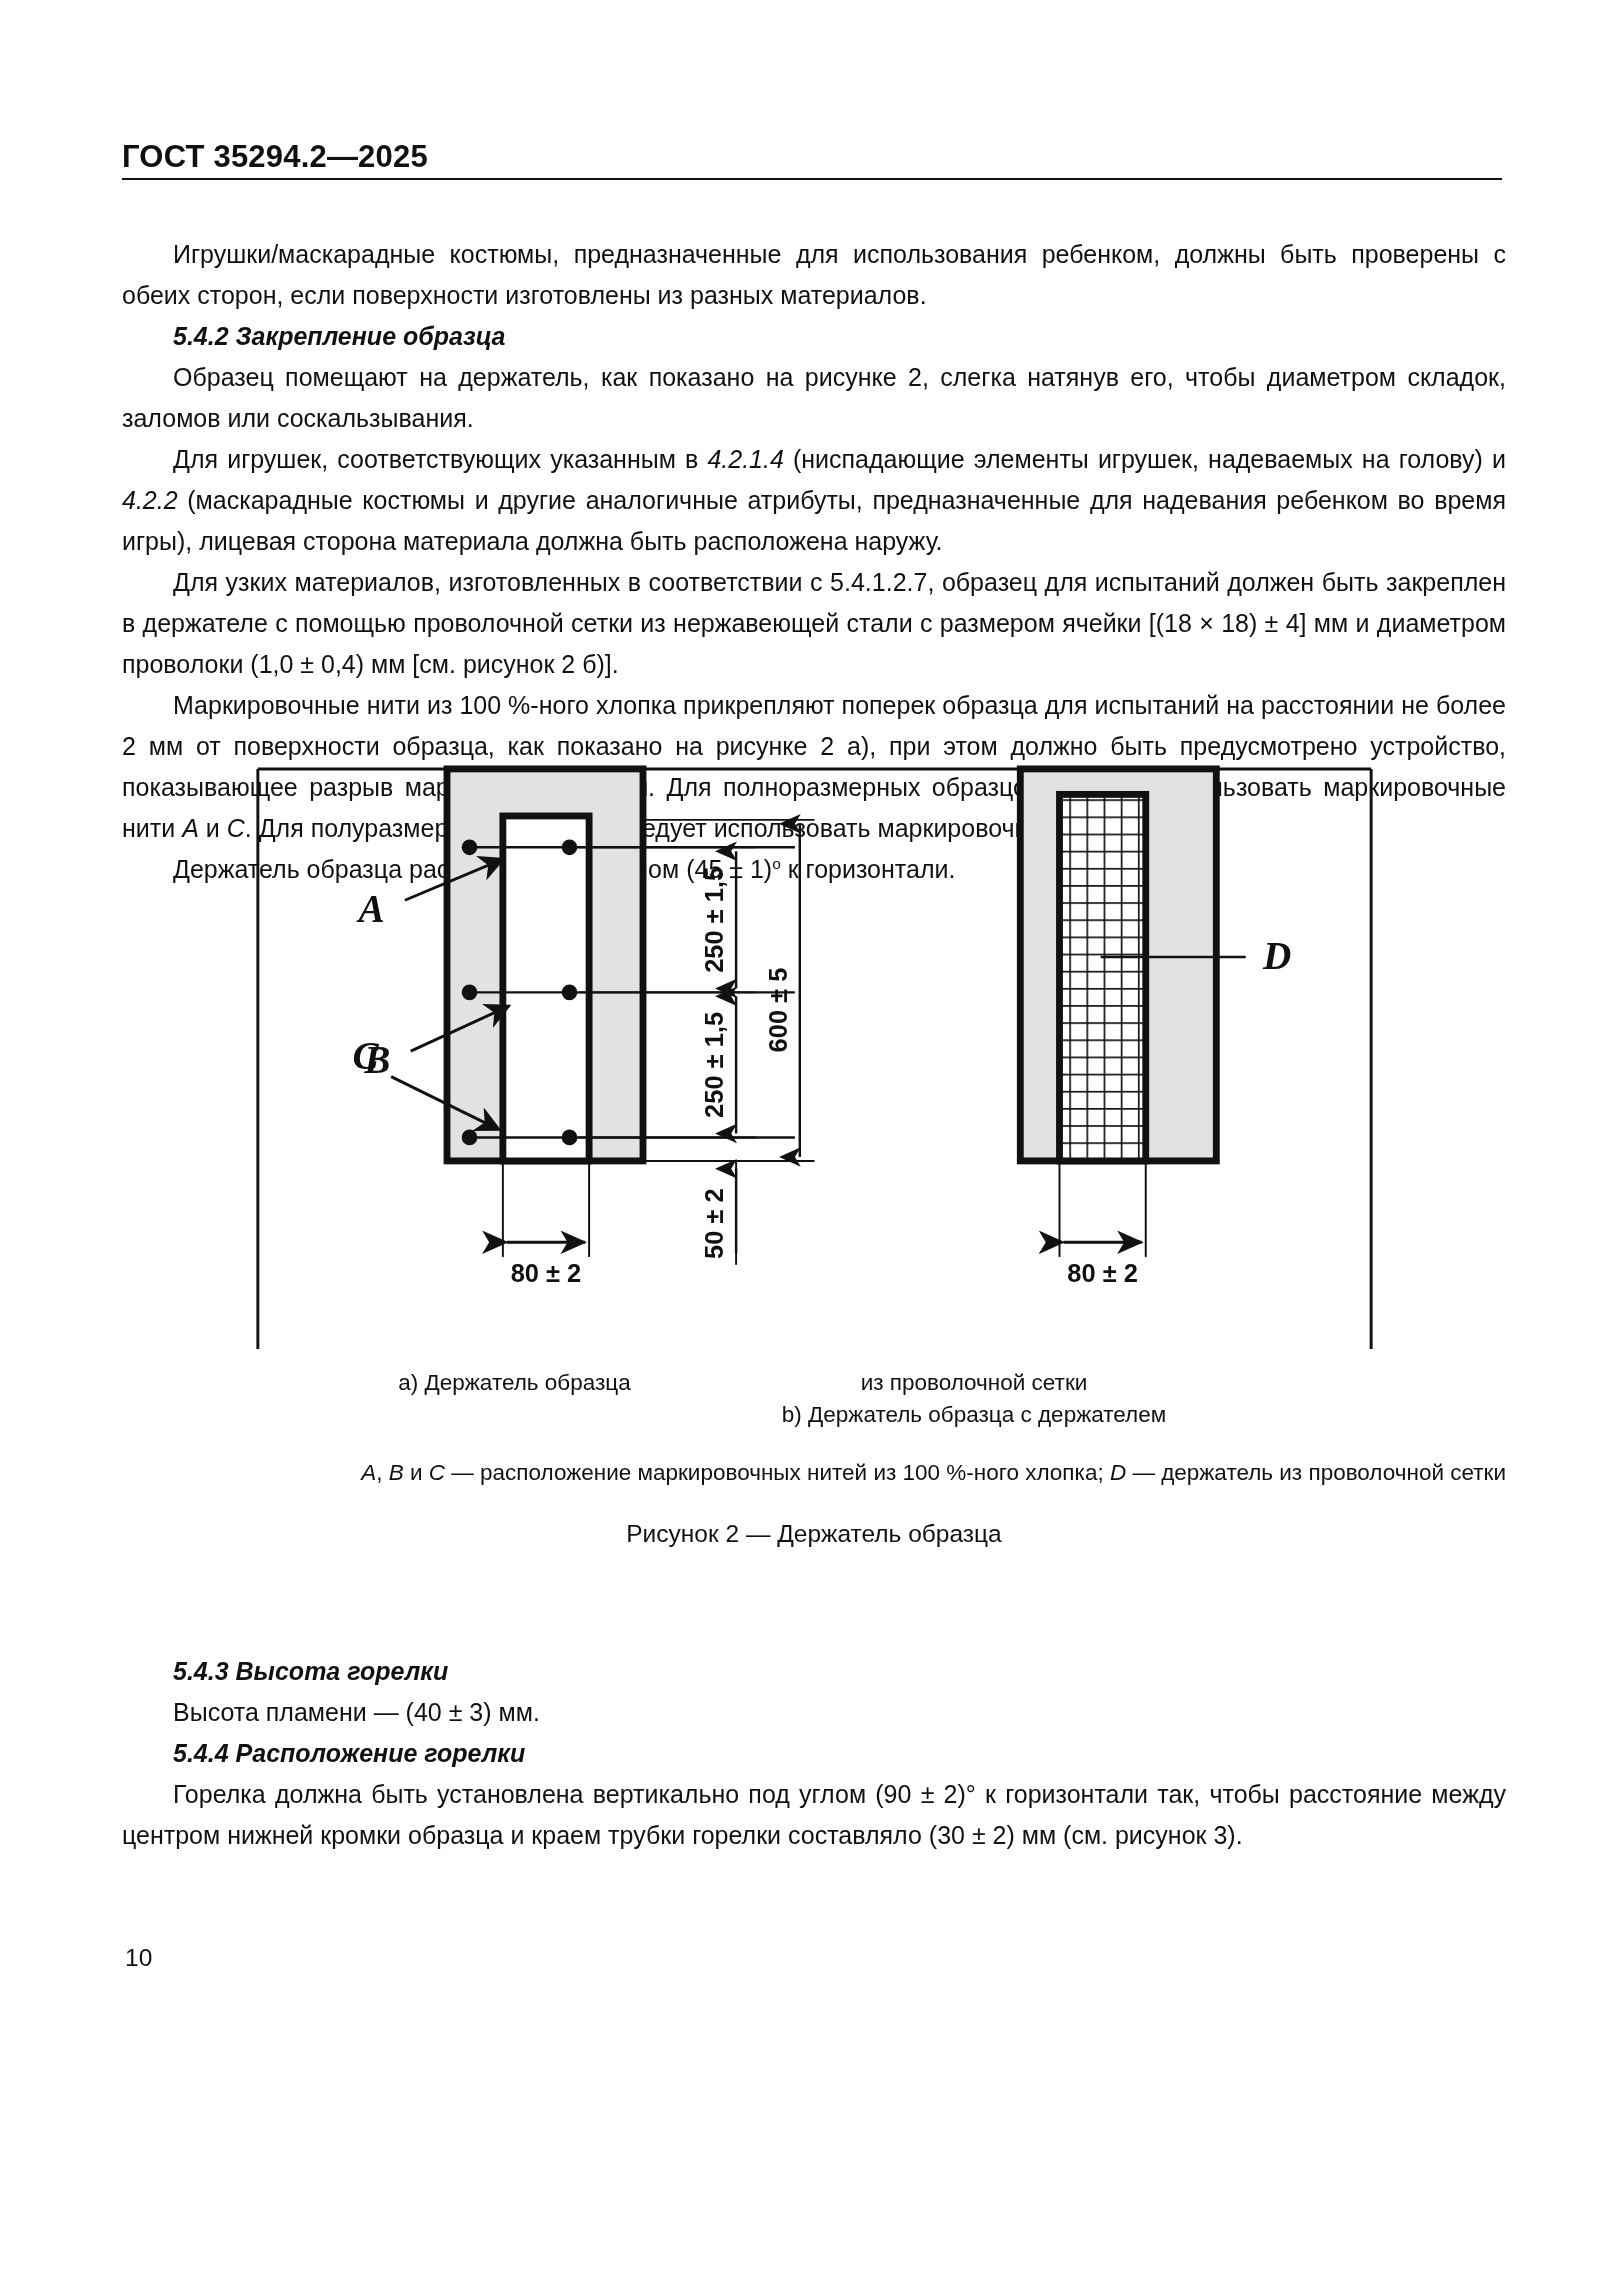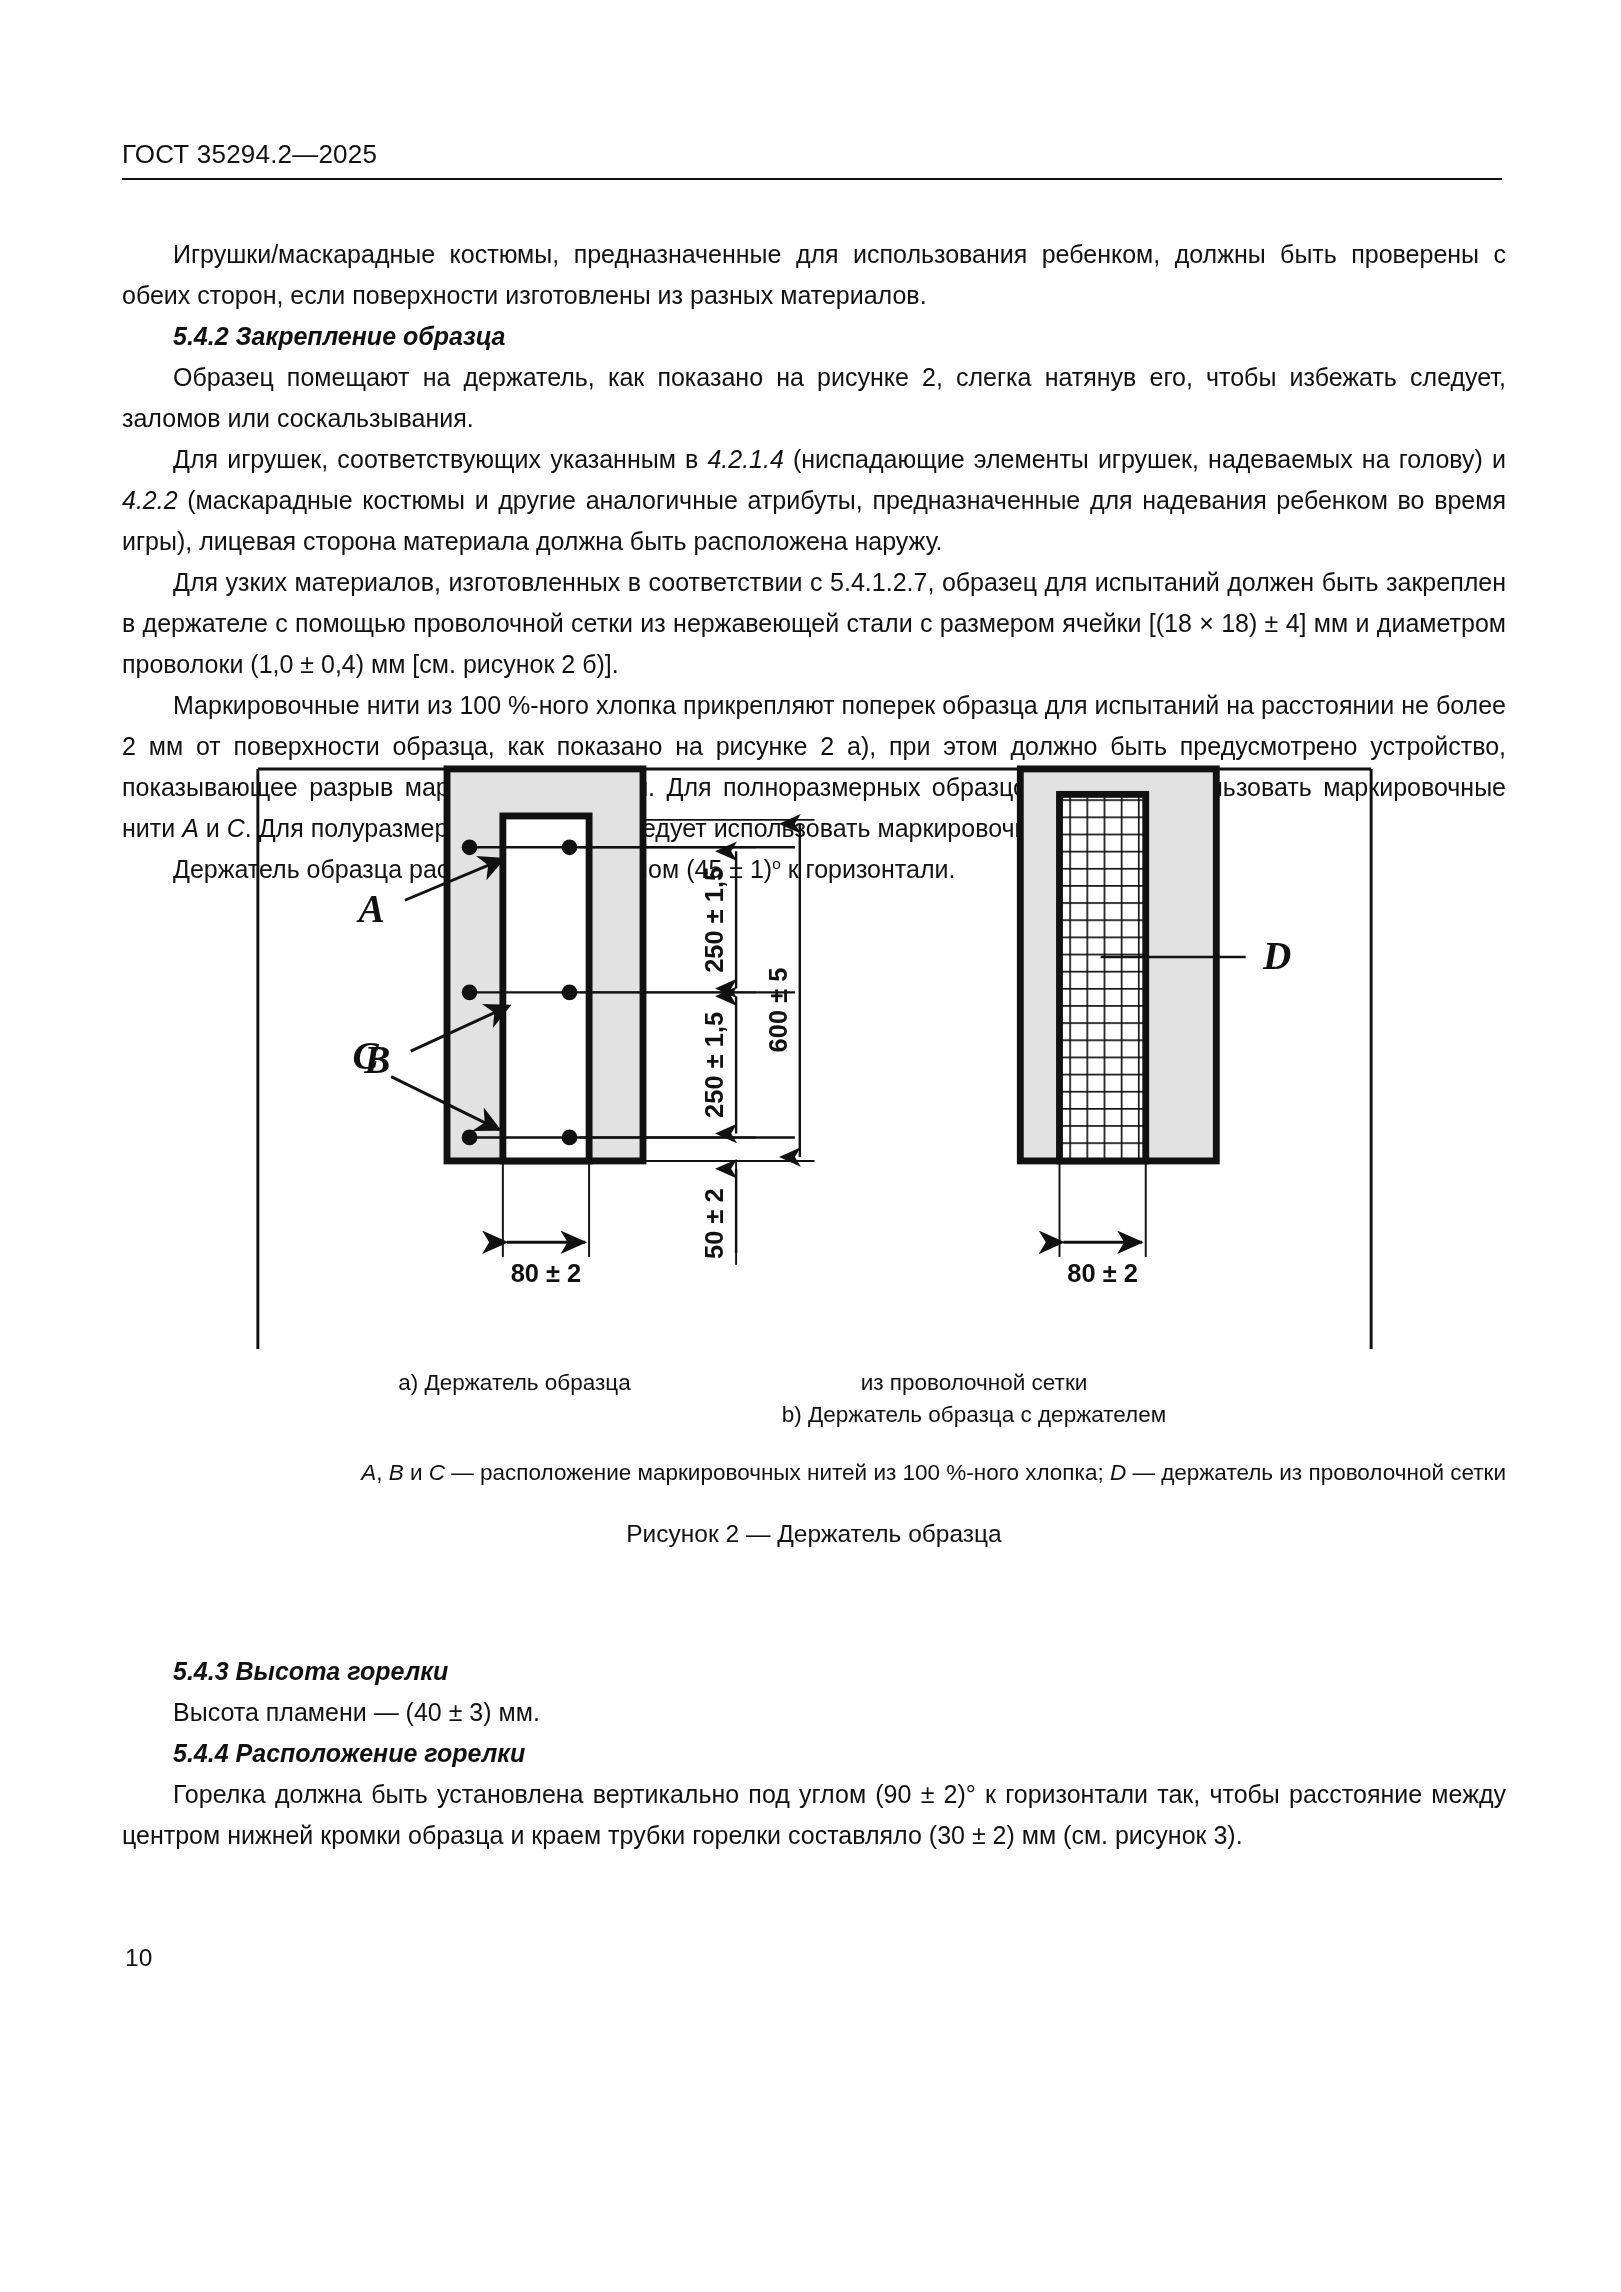--- a/index.html
+++ b/index.html
@@ -17,22 +17,22 @@
     font-family: "Liberation Sans", "DejaVu Sans", sans-serif;
     color: #111111;
     overflow: hidden;
   }
 
   
   .header {
     position: absolute;
     left: 122px;
     top: 139px;
-    font-size: 26px;
-    font-weight: normal;
+    font-size: 31px;
+    font-weight: bold;
     letter-spacing: 0.2px;
   }
   .header-rule {
     position: absolute;
     left: 122px;
     top: 178px;
     width: 1380px;
     height: 2px;
     background: #111111;
   }
@@ -141,21 +141,21 @@
 
   <div class="header">ГОСТ 35294.2—2025</div>
   <div class="header-rule"></div>
 
   <div class="col t1">
 
     <p class="para">Игрушки/маскарадные костюмы, предназначенные для использования ребенком, должны быть проверены с обеих сторон, если поверхности изготовлены из разных материалов.</p>
 
     <h3 class="sub">5.4.2 Закрепление образца</h3>
 
-    <p class="para">Образец помещают на держатель, как показано на рисунке 2, слегка натянув его, чтобы избежать следует, заломов или соскальзывания.</p>
+    <p class="para">Образец помещают на держатель, как показано на рисунке 2, слегка натянув его, чтобы диаметром складок, заломов или соскальзывания.</p>
 
     <p class="para"><span>Для игрушек, соответствующих указанным в </span><span class="it">4.2.1.4</span><span> (ниспадающие элементы игрушек, надеваемых на голову) и </span><span class="it">4.2.2</span><span> (маскарадные костюмы и другие аналогичные атрибуты, предназначенные для надевания ребенком во время игры), лицевая сторона материала должна быть расположена наружу.</span></p>
 
     <p class="para">Для узких материалов, изготовленных в соответствии с 5.4.1.2.7, образец для испытаний должен быть закреплен в держателе с помощью проволочной сетки из нержавеющей стали с размером ячейки [(18 × 18) ± 4] мм и диаметром проволоки (1,0 ± 0,4) мм [см. рисунок 2 б)].</p>
 
     <p class="para"><span>Маркировочные нити из 100 %-ного хлопка прикрепляют поперек образца для испытаний на расстоянии не более 2 мм от поверхности образца, как показано на рисунке 2 а), при этом должно быть предусмотрено устройство, показывающее разрыв маркировочной нити. Для полноразмерных образцов следует использовать маркировочные нити </span><span class="it">A</span><span> и </span><span class="it">C</span><span>. Для полуразмерных образцов следует использовать маркировочные нити </span><span class="it">B</span><span> и </span><span class="it">C</span><span>.</span></p>
 
     <p class="para"><span>Держатель образца располагают под углом (45 ± 1)</span><span class="sup">o</span><span> к горизонтали.</span></p>
   </div>
 

